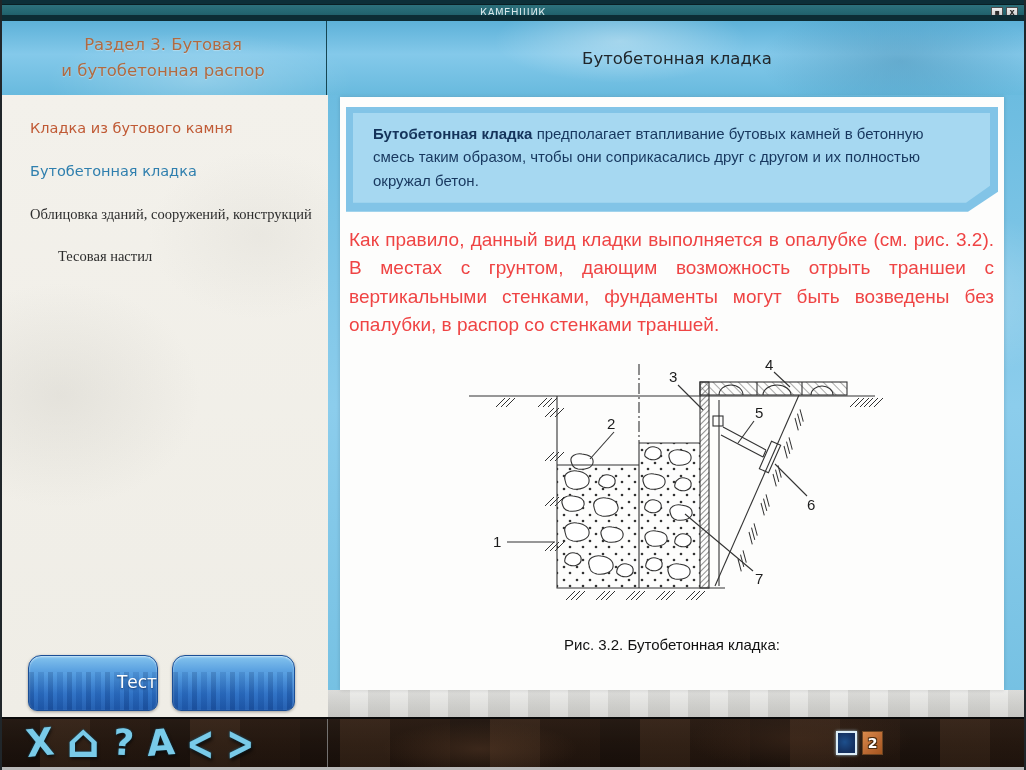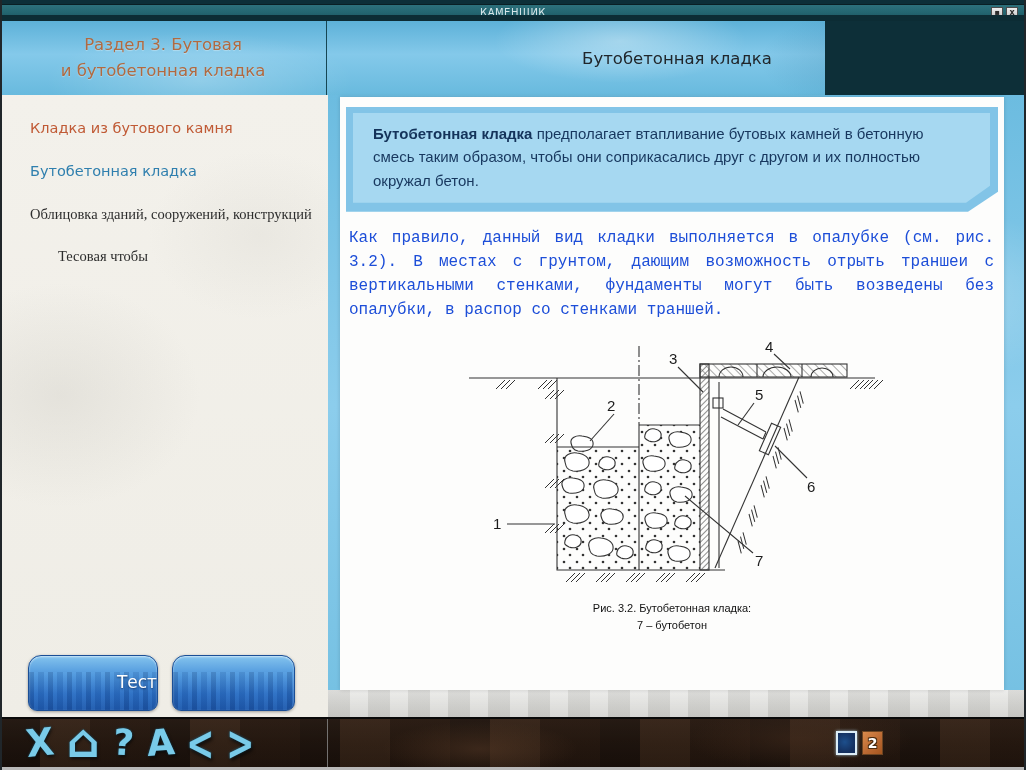--- a/index.html
+++ b/index.html
@@ -10,21 +10,21 @@
     background:linear-gradient(180deg,#2d717c 0%,#236570 55%,#1c5660 100%);
     border-top:1px solid #0a1f24;box-sizing:border-box;
     display:flex;align-items:center;justify-content:center;}
   .titlebar-text{color:#d6e6e9;font-size:10px;letter-spacing:.5px;}
   .win-controls{position:absolute;right:8px;top:2px;display:flex;gap:3px;}
   .win-btn{width:12px;height:11px;background:linear-gradient(180deg,#efefef,#c9c9c9);
     border:1px solid #4c4c4c;box-sizing:border-box;color:#2b2b2b;font-size:8px;line-height:9px;
     text-align:center;cursor:default;font-weight:bold;}
   .dark-strip{position:absolute;left:0;top:15px;width:1026px;height:6px;background:#0c2c34;}
   
-  .header{position:absolute;left:0;top:21px;width:825px;height:74px;
+  .header{position:absolute;left:0;top:21px;width:1026px;height:74px;
     background:
       radial-gradient(ellipse 180px 60px at 620px 20px,rgba(255,255,255,.35),rgba(255,255,255,0) 70%),
       radial-gradient(ellipse 220px 70px at 200px 60px,rgba(255,255,255,.22),rgba(255,255,255,0) 70%),
       radial-gradient(ellipse 200px 80px at 900px 40px,rgba(20,90,130,.25),rgba(20,90,130,0) 70%),
       linear-gradient(180deg,#5db1d8 0%,#84c9ea 45%,#68bade 100%);}
   .header-left{position:absolute;left:0;top:0;width:327px;height:74px;
     display:flex;flex-direction:column;align-items:center;justify-content:center;
     border-right:1px solid #164653;box-sizing:border-box;}
   .header-left div{color:#b06a41;font-size:16.5px;line-height:1.55;text-shadow:0 1px 1px rgba(255,255,255,.35);}
   .header-right{position:absolute;left:328px;top:0;width:698px;height:74px;
@@ -69,26 +69,26 @@
   .panel{position:absolute;left:12px;top:2px;width:664px;height:593px;background:#fdfdfc;
     box-shadow:0 0 4px rgba(0,0,0,.15);overflow:hidden;}
   
   .defbox{margin:10px 6px 0 6px;background:#82c4e7;padding:6px 8px 9px 7px;
     clip-path:polygon(0 0,100% 0,100% calc(100% - 20px),calc(100% - 30px) 100%,0 100%);}
   .defbox-inner{background:#a6d8f1;padding:9px 22px 11px 20px;
     clip-path:polygon(0 0,100% 0,100% calc(100% - 17px),calc(100% - 24px) 100%,0 100%);
     font-family:"Liberation Sans",sans-serif;font-size:15px;line-height:1.55;color:#17375e;}
   .defbox-inner b{color:#14335a;}
   
-  .para{margin:14px 10px 0 9px;font-family:Liberation Mono, monospace;font-size:16px;
-    line-height:1.5;color:#1d4ed8;text-align:justify;}
+  .para{margin:14px 10px 0 9px;font-family:Liberation Sans, sans-serif;font-size:19px;
+    line-height:1.5;color:#ef4444;text-align:justify;}
   
   .fig{margin:16px auto 0 auto;display:block;width:430px;height:262px;}
-  .caption{text-align:center;font-family:"Liberation Sans",sans-serif;
-    font-size:11px;color:#111;line-height:1.55;}
+  .caption{margin-top:15px;text-align:center;font-family:"Liberation Sans",sans-serif;
+    font-size:15px;color:#111;line-height:1.55;}
   
   .toolbar{position:absolute;left:0;top:717px;width:1026px;height:50px;
     background:
       radial-gradient(ellipse 140px 40px at 480px 30px,rgba(90,60,40,.5),rgba(90,60,40,0) 70%),
       radial-gradient(ellipse 160px 45px at 800px 20px,rgba(70,45,30,.5),rgba(70,45,30,0) 70%),
       repeating-linear-gradient(90deg,rgba(0,0,0,.25) 0 40px,rgba(80,55,35,.25) 40px 90px,rgba(30,18,10,.3) 90px 150px),
       linear-gradient(180deg,#32231a 0%,#271a12 50%,#1e130d 100%);
     border-top:2px solid #0a0a0a;box-sizing:border-box;}
   .toolbar-divider{position:absolute;left:327px;top:0;width:1px;height:50px;background:#8a8a8a;opacity:.8;}
   .bottom-line{position:absolute;left:0;top:767px;width:1026px;height:3px;background:#b9b9b9;}
@@ -126,33 +126,33 @@
     <span class="win-controls">
       <span class="win-btn">▪</span>
       <span class="win-btn">x</span>
     </span>
   </div>
   <div class="dark-strip"></div>
 
   <div class="header">
     <div class="header-left">
       <div>Раздел 3. Бутовая</div>
-      <div>и бутобетонная кладка</div>
+      <div>и бутобетонная распор</div>
     </div>
     <div class="header-right">
       <div>Бутобетонная кладка</div>
     </div>
   </div>
 
   <div class="sidebar">
     <ul class="nav">
       <li class="visited">Кладка из бутового камня</li>
       <li class="active">Бутобетонная кладка</li>
       <li class="normal">Облицовка зданий, сооружений, конструкций</li>
-      <li class="normal indent">Тесовая чтобы</li>
+      <li class="normal indent">Тесовая настил</li>
     </ul>
     <div class="side-btn btn-test">
       <div class="skyline"></div>
       <div class="lbl">Тест</div>
     </div>
     <div class="side-btn btn-quest">
       <div class="skyline"></div>
     </div>
   </div>
 
@@ -263,21 +263,20 @@
         <text x="150" y="73">2</text>
         <text x="212" y="26">3</text>
         <text x="308" y="14">4</text>
         <text x="298" y="62">5</text>
         <text x="350" y="154">6</text>
         <text x="298" y="228">7</text>
       </svg>
 
       <div class="caption">
         <div>Рис. 3.2. Бутобетонная кладка:</div>
-        <div>7 – бутобетон</div>
       </div>
 
     </div>
   </div>
 
   <div class="toolbar">
     <div class="toolbar-divider"></div>
     <div class="tools">
       <span class="tool-icon i-close">X</span>
       <span class="tool-icon i-home">⌂</span>

